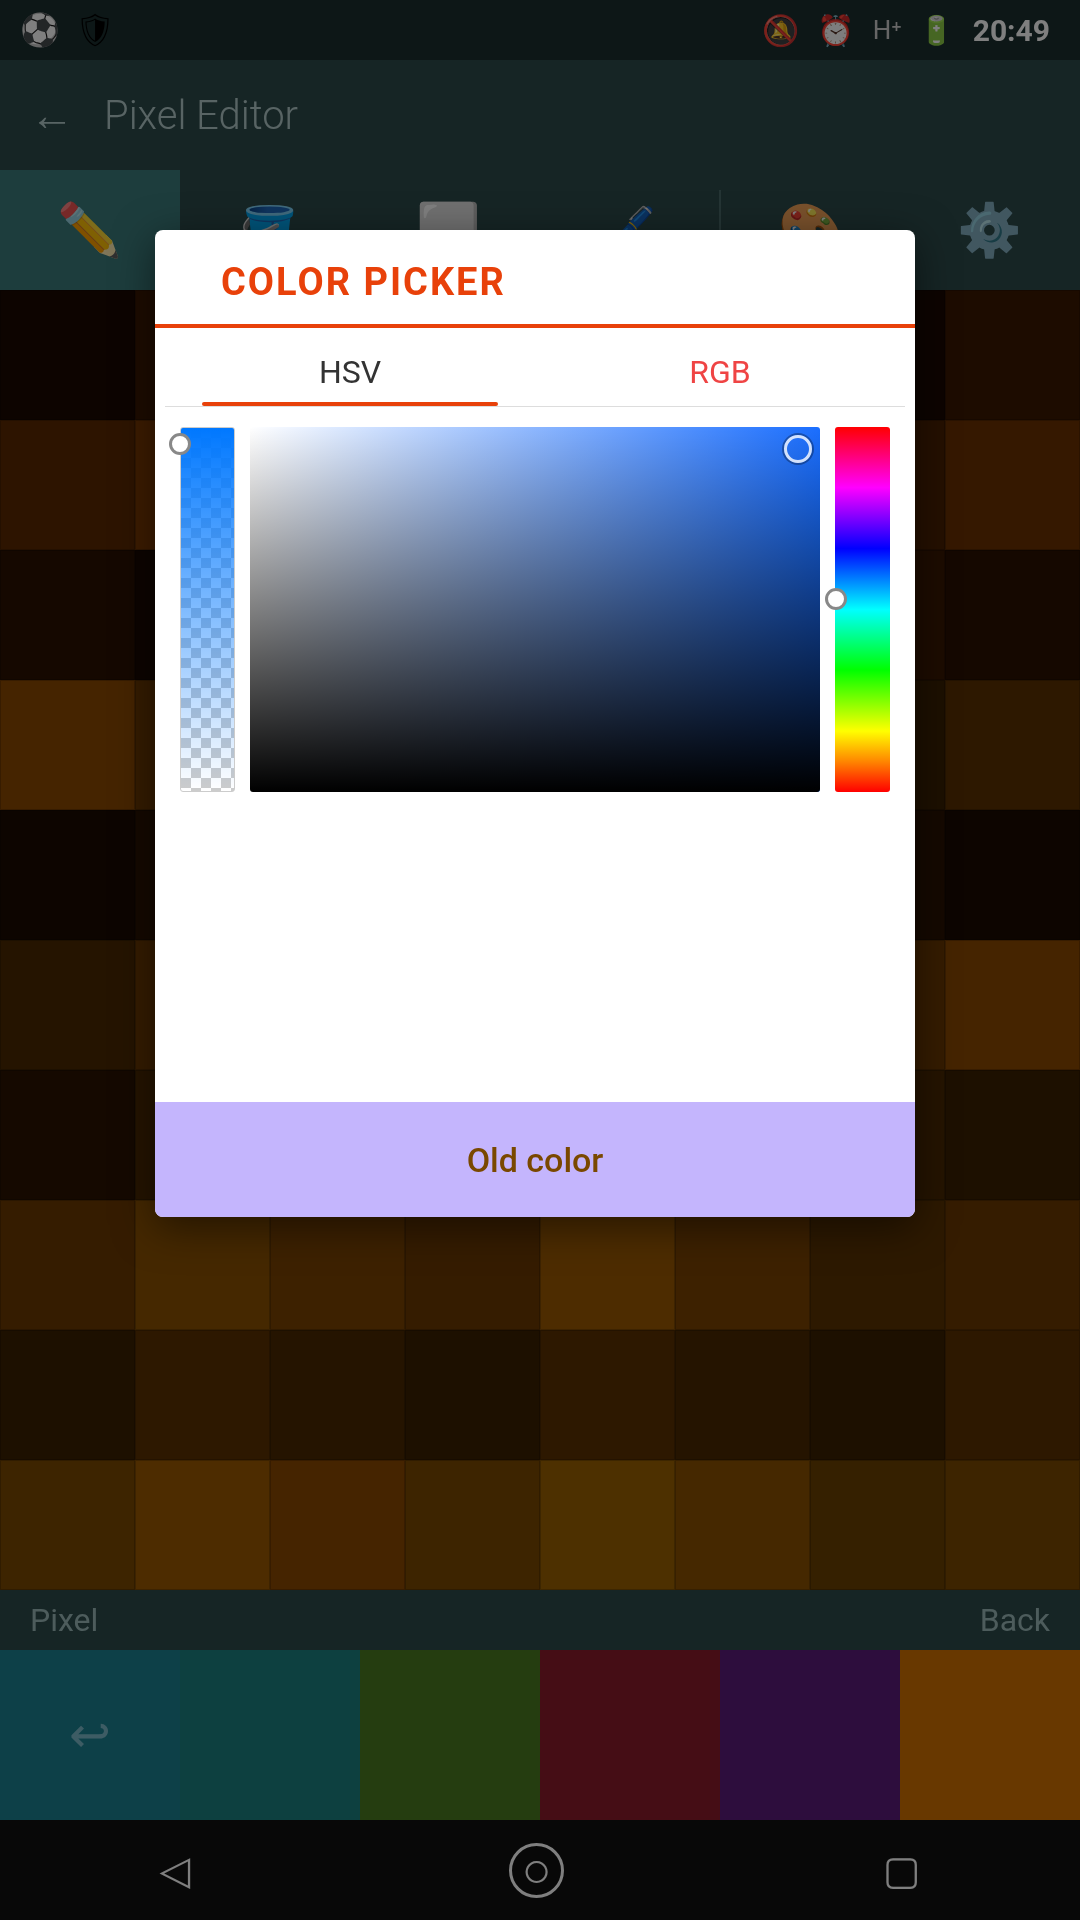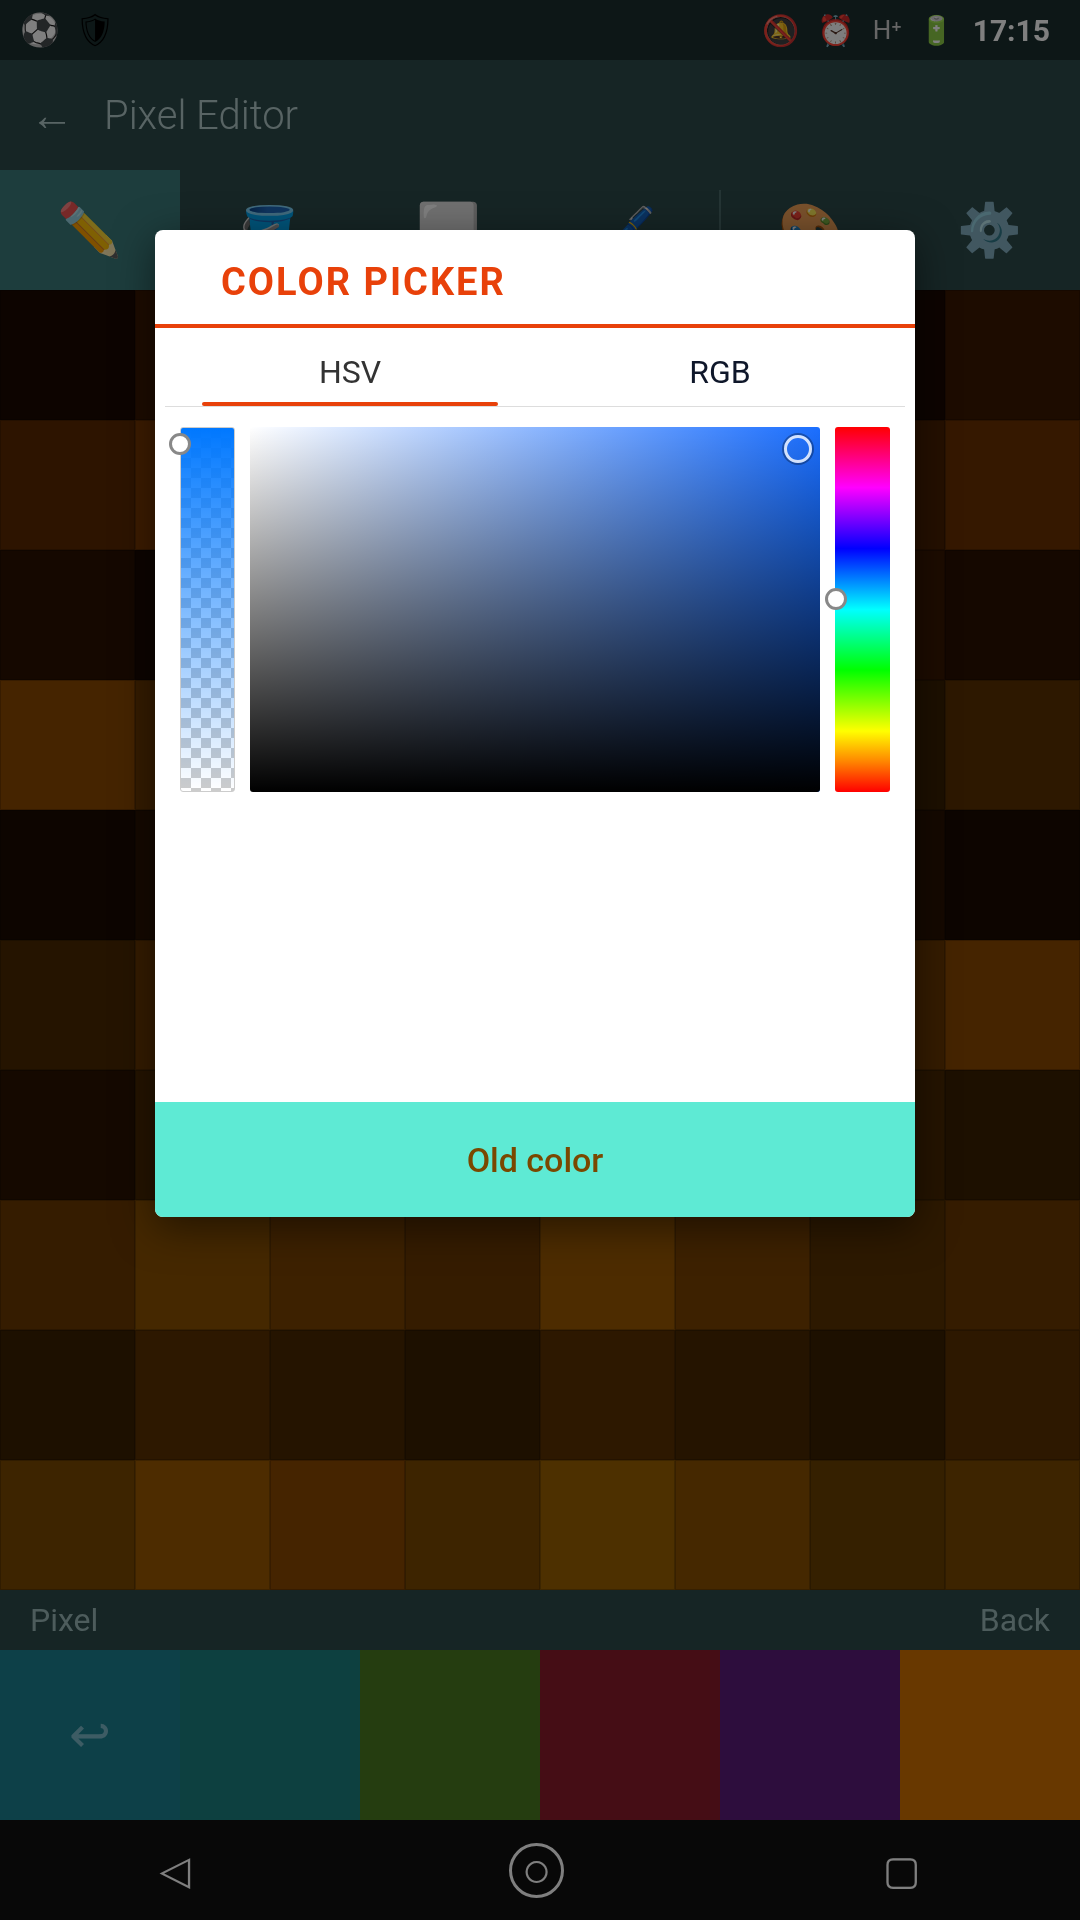--- a/index.html
+++ b/index.html
@@ -184,21 +184,21 @@
     .tab-bar {
       display: flex;
       border-bottom: 1px solid #ddd;
       margin: 0 10px;
     }
     .tab {
       flex: 1;
       text-align: center;
       padding: 25px 0 15px;
       font-size: 32px;
-      color: #0f172a;
+      color: #ef4444;
       cursor: pointer;
       position: relative;
     }
     .tab.active {
       color: #333;
     }
     .tab.active::after {
       content: '';
       position: absolute;
       bottom: 0;
@@ -301,21 +301,21 @@
       background: white;
     }
 
     
     .color-buttons {
       display: flex;
       height: 115px;
     }
     .old-color-btn {
       flex: 1;
-      background: #5eead4;
+      background: #c4b5fd;
       display: flex;
       align-items: center;
       justify-content: center;
       cursor: pointer;
     }
     .new-color-btn {
       flex: 1;
       background: #2979ff;
       display: flex;
       align-items: center;
@@ -341,21 +341,21 @@
 <div class="status-bar">
   <div class="status-bar-left">
     <span style="font-size:32px;">⚽</span>
     <span style="font-size:32px;">🛡</span>
   </div>
   <div class="status-bar-right">
     <span style="color:#ccc;font-size:30px;">🔕</span>
     <span style="color:#ccc;font-size:30px;">⏰</span>
     <span style="color:#ccc;font-size:26px;">H⁺</span>
     <span style="color:#ccc;font-size:28px;">🔋</span>
-    <span class="status-time">17:15</span>
+    <span class="status-time">20:49</span>
   </div>
 </div>
 
 <div class="app-bar">
   <span class="back-arrow">←</span>
   <span class="app-bar-title">Pixel Editor</span>
 </div>
 
 <div class="tool-bar">
   <div class="tool-item active">

